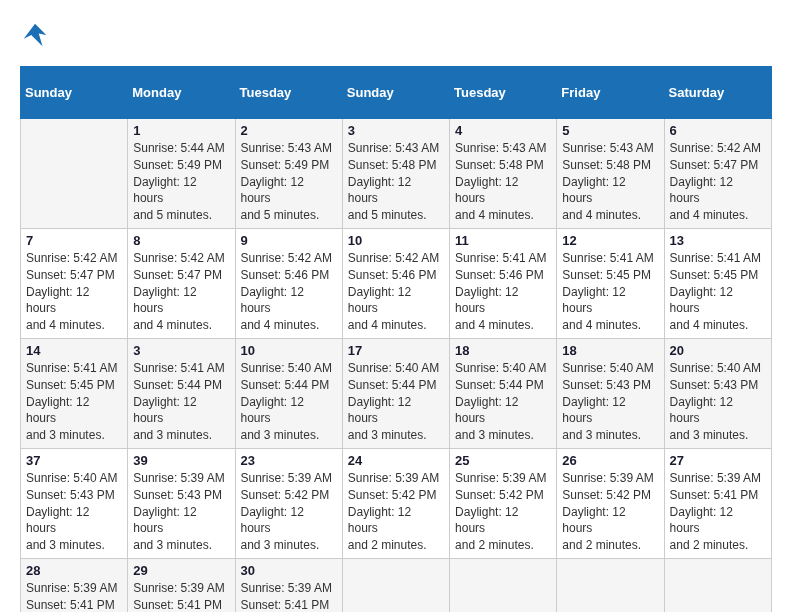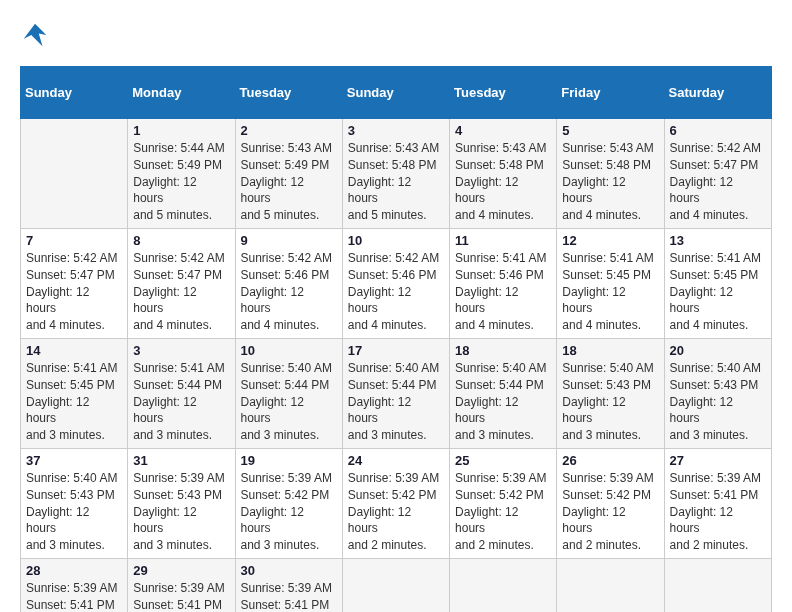--- a/index.html
+++ b/index.html
@@ -267,28 +267,28 @@
       </tr>
       <tr>
         <td>
           <span class="day-number">37</span>
           <div class="cell-info" style="white-space: pre-line;">Sunrise: 5:40 AM
 Sunset: 5:43 PM
 Daylight: 12 hours
 and 3 minutes.</div>
         </td>
         <td>
-          <span class="day-number">31</span>
+          <span class="day-number">39</span>
           <div class="cell-info" style="white-space: pre-line;">Sunrise: 5:39 AM
 Sunset: 5:43 PM
 Daylight: 12 hours
 and 3 minutes.</div>
         </td>
         <td>
-          <span class="day-number">19</span>
+          <span class="day-number">23</span>
           <div class="cell-info" style="white-space: pre-line;">Sunrise: 5:39 AM
 Sunset: 5:42 PM
 Daylight: 12 hours
 and 3 minutes.</div>
         </td>
         <td>
           <span class="day-number">24</span>
           <div class="cell-info" style="white-space: pre-line;">Sunrise: 5:39 AM
 Sunset: 5:42 PM
 Daylight: 12 hours

